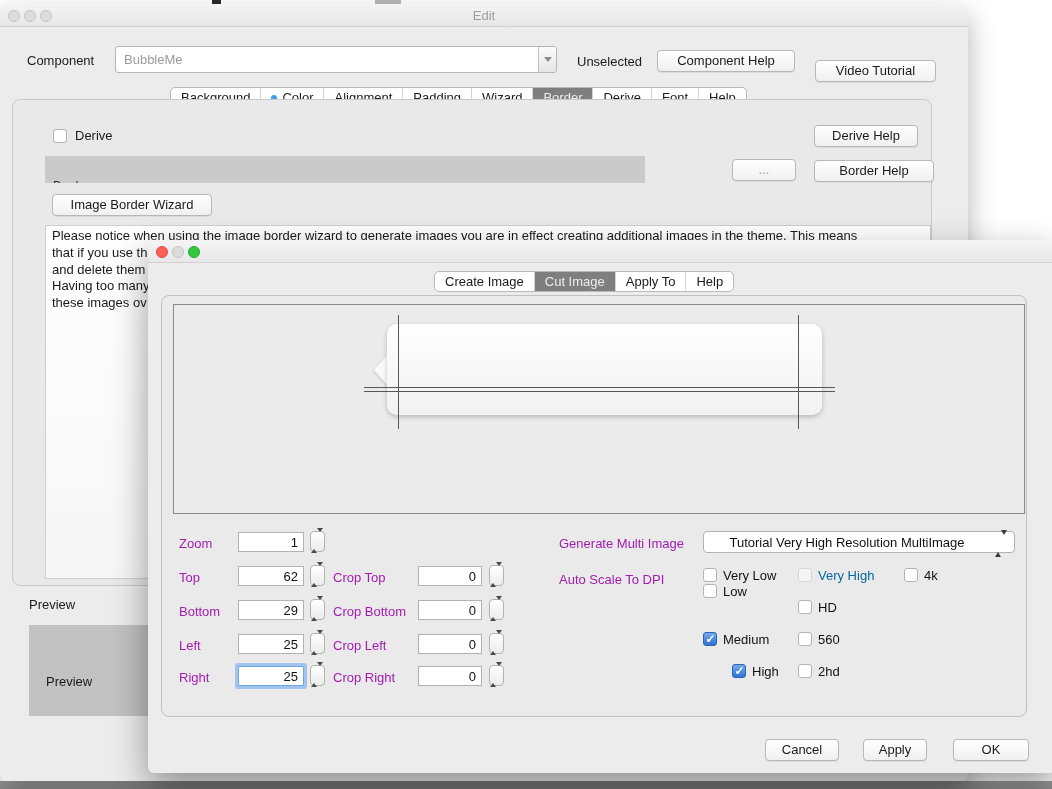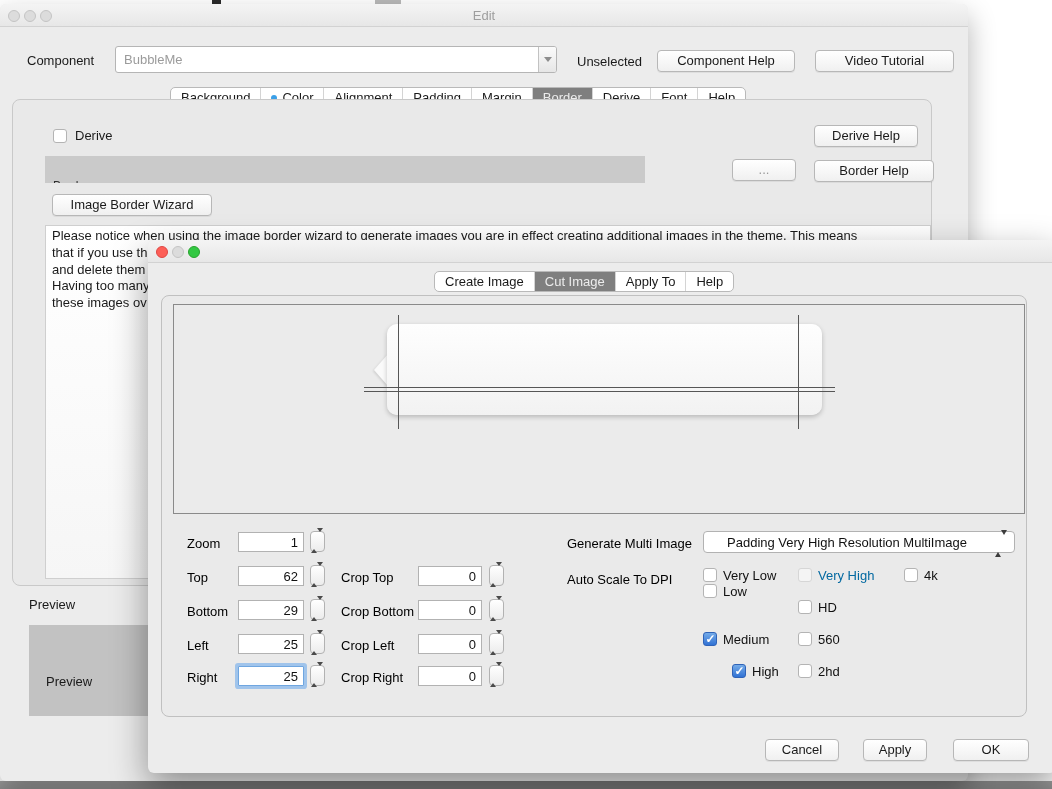--- a/index.html
+++ b/index.html
@@ -38,21 +38,21 @@
                      border:1px solid #b5b5b5; border-radius:3px; }
   #component-combo .val { position:absolute; left:8px; top:5px; font-size:13px; color:#9b9b9b; }
   #component-combo .arrow-seg { position:absolute; right:0; top:0; width:18px; height:100%;
                      border-left:1px solid #c2c2c2; background:linear-gradient(#fbfbfb,#e6e6e6);
                      border-radius:0 2px 2px 0; }
   #component-combo .arrow-seg i { position:absolute; left:5px; top:10px; width:0; height:0;
                      border-left:4px solid transparent; border-right:4px solid transparent;
                      border-top:5px solid #8d8d8d; }
   #state-label { left:577px; top:50px; }
   #component-help-btn { left:657px; top:46px; width:138px; }
-  #video-tutorial-btn { left:815px; top:46px; width:139px; }
+  #video-tutorial-btn { left:815px; top:56px; width:121px; }
 
   
   .tabstrip { display:inline-flex; background:#ffffff; border:1px solid #b9b9b9;
               border-radius:5px; height:21px; overflow:hidden; }
   .tab { font-size:13px; color:#1a1a1a; line-height:19px; padding:0 10px; white-space:nowrap; }
   .tab + .tab { border-left:1px solid #d4d4d4; }
   .tab.selected { background:#7f7f7f; color:#ececec; }
   .tab .dot { display:inline-block; width:6px; height:6px; border-radius:50%;
               background:#3ba0e8; margin-right:5px; vertical-align:1px; }
   #edit-tabs { left:170px; top:83px; }
@@ -99,21 +99,21 @@
                   border-radius:10px; background:linear-gradient(#fefefe,#f2f2f2);
                   box-shadow:0 2px 5px rgba(0,0,0,.22); }
   #bubble .tail { position:absolute; left:1px; top:30px; width:0; height:0;
                   border-top:16px solid transparent; border-bottom:16px solid transparent;
                   border-right:14px solid #fafafa;
                   filter:drop-shadow(-1px 1px 1px rgba(0,0,0,.12)); }
   .guide-v { width:1px; background:#565656; top:10px; height:114px; }
   .guide-h { height:1px; background:#565656; left:190px; width:471px; }
 
   
-  .fld-label { position:absolute; font-size:13px; color:#000000; white-space:nowrap;margin-left:8px; }
+  .fld-label { position:absolute; font-size:13px; color:#a21caf; white-space:nowrap; }
   .numfield { position:absolute; width:66px; height:20px; background:#ffffff;
               border:1px solid #b2b2b2; font-size:13px; color:#111;
               text-align:right; padding:2px 5px 0 0; }
   .numfield.small { width:64px; }
   .numfield.focused { border:1px solid #6fa6e0; box-shadow:0 0 0 3px rgba(110,170,235,.6);
                       border-radius:1px; }
   .stepper { position:absolute; width:15px; height:21px; background:linear-gradient(#ffffff,#ececec);
              border:1px solid #b2b2b2; border-radius:4px; }
   .stepper .t-up { width:0; height:0; border-left:3px solid transparent;
                    border-right:3px solid transparent; border-bottom:4px solid #4a4a4a;
@@ -167,21 +167,21 @@
   </div>
   <div class="abs lbl13" id="state-label">Unselected</div>
   <div class="abs btn" id="component-help-btn">Component Help</div>
   <div class="abs btn" id="video-tutorial-btn">Video Tutorial</div>
 
   <div class="abs tabstrip" id="edit-tabs">
     <div class="tab">Background</div>
     <div class="tab"><span class="dot"></span><span>Color</span></div>
     <div class="tab">Alignment</div>
     <div class="tab">Padding</div>
-    <div class="tab">Margin</div>
+    <div class="tab">Wizard</div>
     <div class="tab selected">Border</div>
     <div class="tab">Derive</div>
     <div class="tab">Font</div>
     <div class="tab">Help</div>
   </div>
 
   <div class="abs" id="content-panel">
     <span class="abs checkbox" id="derive-cb"></span>
     <span class="abs lbl13" id="derive-cb-label">Derive</span>
     <div class="abs btn" id="derive-help-btn">Derive Help</div>
@@ -263,21 +263,21 @@
 
     <span class="fld-label" style="left:17px;top:374px;">Right</span>
     <div class="numfield focused" style="left:76px;top:370px;">25</div>
     <span class="stepper" style="left:148px;top:369px;"><span class="t-up"></span><span class="t-dn"></span></span>
     <span class="fld-label" style="left:171px;top:374px;">Crop Right</span>
     <div class="numfield small" style="left:256px;top:370px;">0</div>
     <span class="stepper" style="left:327px;top:369px;"><span class="t-up"></span><span class="t-dn"></span></span>
 
     <span class="fld-label" style="left:397px;top:240px;">Generate Multi Image</span>
     <div class="abs" id="multi-image-select">
-      <span class="val">Padding Very High Resolution MultiImage</span>
+      <span class="val">Tutorial Very High Resolution MultiImage</span>
       <span class="arrows"><span class="t-up"></span><span class="t-dn"></span></span>
     </div>
 
     <span class="fld-label" style="left:397px;top:276px;">Auto Scale To DPI</span>
 
     <div class="cb-item" style="left:541px;top:272px;">
       <span class="checkbox"></span>
       <span class="cb-lbl">Very Low</span>
     </div>
     <div class="cb-item disabled" style="left:636px;top:272px;">

